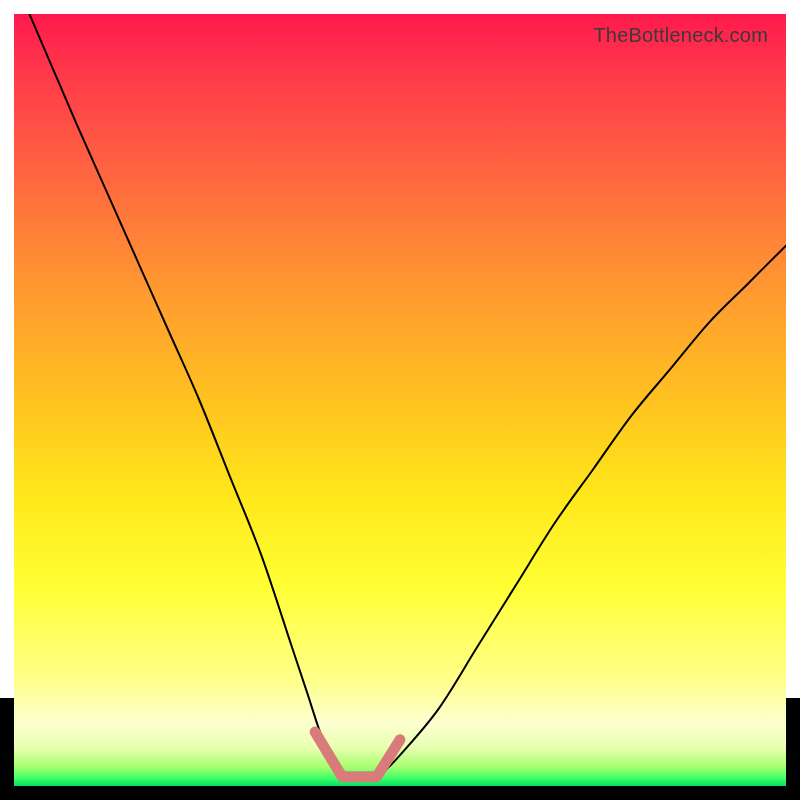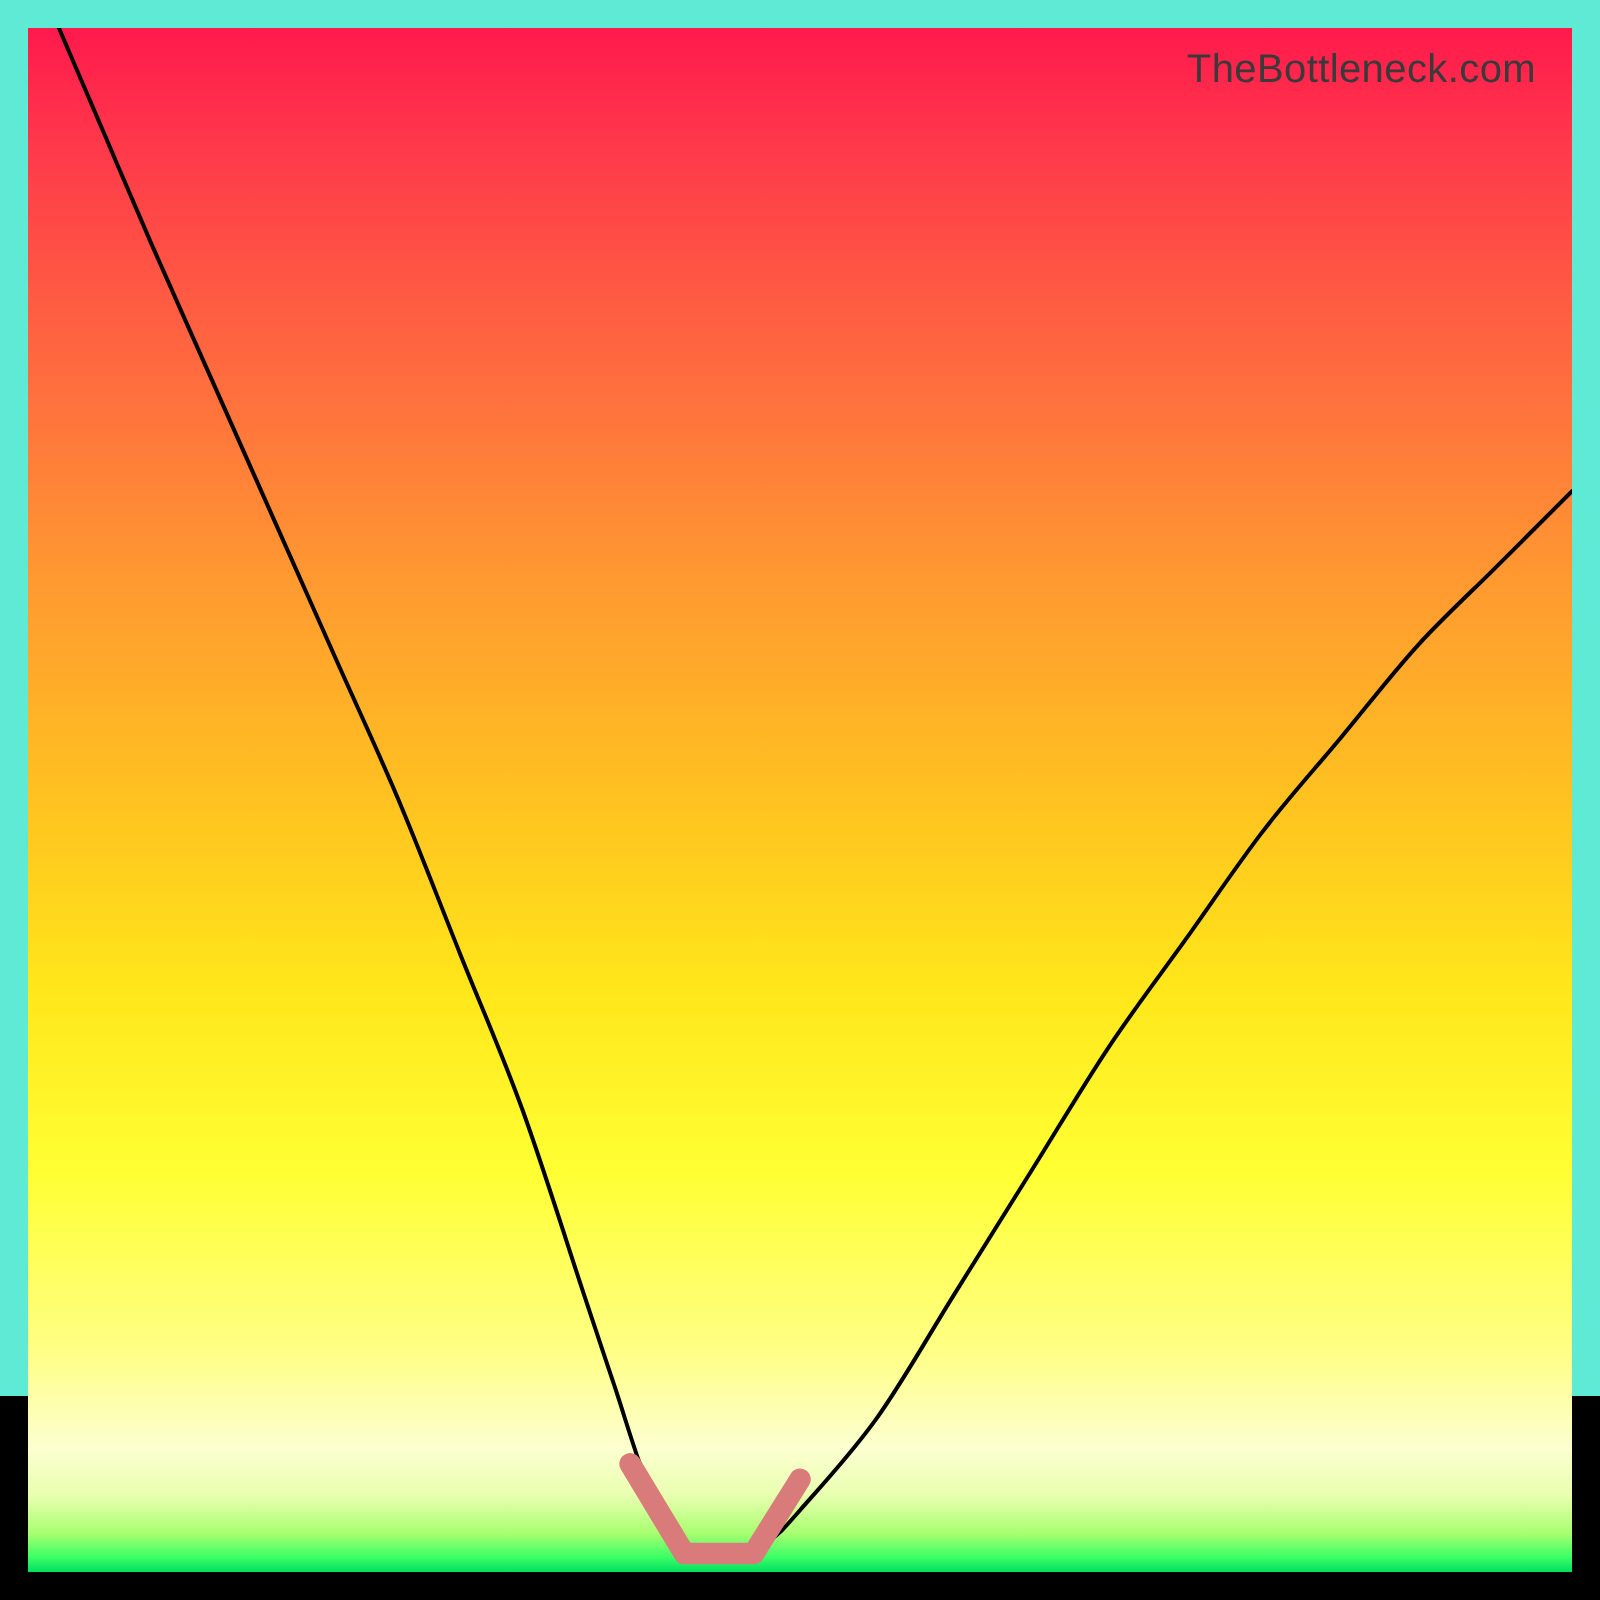--- a/index.html
+++ b/index.html
@@ -1,21 +1,21 @@
 <!DOCTYPE html>
 <html><head>
 <meta charset="utf-8">
 <style>
   * { margin: 0; padding: 0; box-sizing: border-box; }
   html, body { width: 800px; height: 800px; overflow: hidden; background: #000; }
   .frame {
     position: relative;
     width: 800px;
     height: 698px;
-    background: #5eead4;
+    background: #ffffff;
     text-align: right;
   }
   .plot-area {
     position: absolute;
     left: 14px;
     top: 14px;
     width: 772px;
     height: 772px;
     overflow: hidden;
   }

